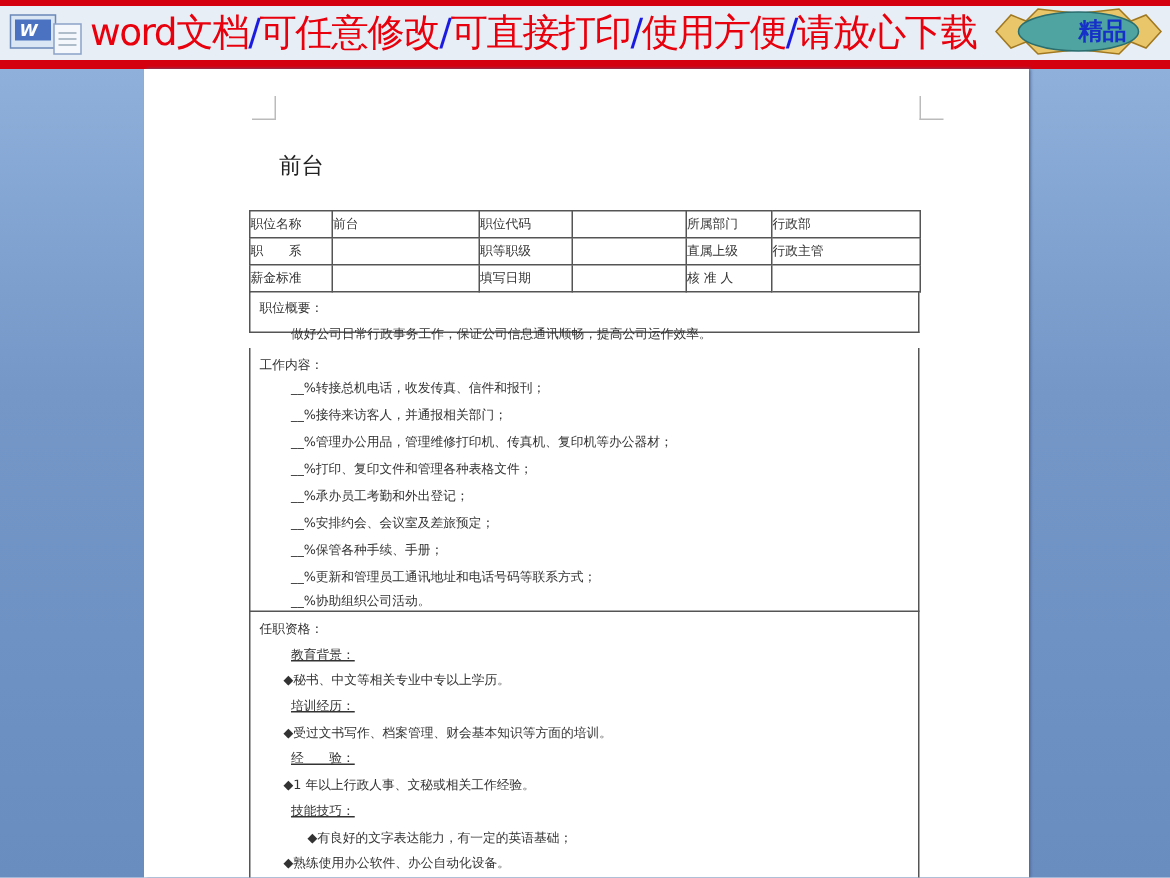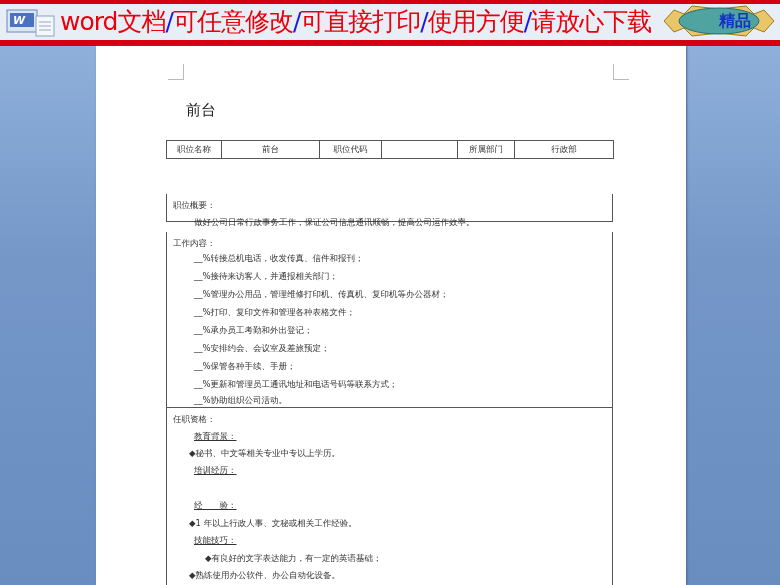--- a/index.html
+++ b/index.html
@@ -9,21 +9,21 @@
 .banner .word-icon{position:absolute;left:6px;top:8px;width:50px;height:30px}
 .banner .slogan{position:absolute;left:60px;top:5px;font-size:25px;font-weight:normal;color:#e8000c;letter-spacing:-1px;white-space:nowrap;font-family:"DejaVu Sans",sans-serif}
 .banner .slogan .sep{color:#1a1ae0}
 .badge{position:absolute;left:662px;top:4px;width:114px;height:34px}
 .badge .txt{position:absolute;left:16px;top:0;width:114px;height:34px;text-align:center;line-height:34px;font-size:16px;font-weight:bold;color:#1530c8}
 .bgside{position:absolute;top:46px;height:539px;background:linear-gradient(180deg,#8fb0da 0%,#7497c8 40%,#6a8dc0 100%)}
 .page{position:absolute;left:96px;top:46px;width:590px;height:539px;background:#fff;box-shadow:1px 0 2px #4a6590}
 .crop{position:absolute;width:16px;height:16px;border-color:#bbb;border-style:solid}
 .title{position:absolute;left:186px;top:101px;font-size:15px;color:#222;font-family:"DejaVu Serif",serif}
 .info{position:absolute;left:166px;top:140px;border-collapse:collapse;font-size:8.5px;color:#333}
-.info td{border:1px solid #555;height:18px;text-align:center;padding:0}
+.info td{border:1px solid #555;height:18px;padding:0}
 .box{position:absolute;left:166px;width:447px;border:1px solid #555;border-top:none;font-size:8.5px;color:#333}
 .box .head{position:absolute;left:6px;top:6px}
 .line{position:absolute;left:27px;white-space:nowrap}
 .ul{text-decoration:underline}
 </style>
 </head>
 <body>
 
 <div class="banner">
   <div class="topline"></div>
@@ -68,20 +68,36 @@
     </colgroup>
   <tbody>
       <tr>
     <td>职位名称</td>
     <td>前台</td>
     <td>职位代码</td>
     <td></td>
     <td>所属部门</td>
     <td>行政部</td>
   </tr>
+  <tr>
+    <td>职　　系</td>
+    <td></td>
+    <td>职等职级</td>
+    <td></td>
+    <td>直属上级</td>
+    <td>行政主管</td>
+  </tr>
+  <tr>
+    <td>薪金标准</td>
+    <td></td>
+    <td>填写日期</td>
+    <td></td>
+    <td>核 准 人</td>
+    <td></td>
+  </tr>
 </tbody>
   </table>
 
 <div class="box" style="top:194px;height:28px">
   <div class="head">职位概要：</div>
   <div class="line" style="top:23px">做好公司日常行政事务工作，保证公司信息通讯顺畅，提高公司运作效率。</div>
 </div>
 
 <div class="box" style="top:232px;height:176px">
   <div class="head">工作内容：</div>
@@ -94,18 +110,19 @@
   <div class="line" style="top:129px">__%保管各种手续、手册；</div>
   <div class="line" style="top:147px">__%更新和管理员工通讯地址和电话号码等联系方式；</div>
   <div class="line" style="top:163px">__%协助组织公司活动。</div>
 </div>
 
 <div class="box" style="top:408px;height:190px">
   <div class="head">任职资格：</div>
   <div class="line ul" style="top:23px">教育背景：</div>
   <div class="line" style="top:40px;left:22px">◆秘书、中文等相关专业中专以上学历。</div>
   <div class="line ul" style="top:57px">培训经历：</div>
+  <div class="line" style="top:75px;left:22px">◆受过文书写作、档案管理、财会基本知识等方面的培训。</div>
   <div class="line ul" style="top:92px">经　　验：</div>
   <div class="line" style="top:110px;left:22px">◆1 年以上行政人事、文秘或相关工作经验。</div>
   <div class="line ul" style="top:127px">技能技巧：</div>
   <div class="line" style="top:145px;left:38px">◆有良好的文字表达能力，有一定的英语基础；</div>
   <div class="line" style="top:162px;left:22px">◆熟练使用办公软件、办公自动化设备。</div>
 </div>
 
 </body></html>

